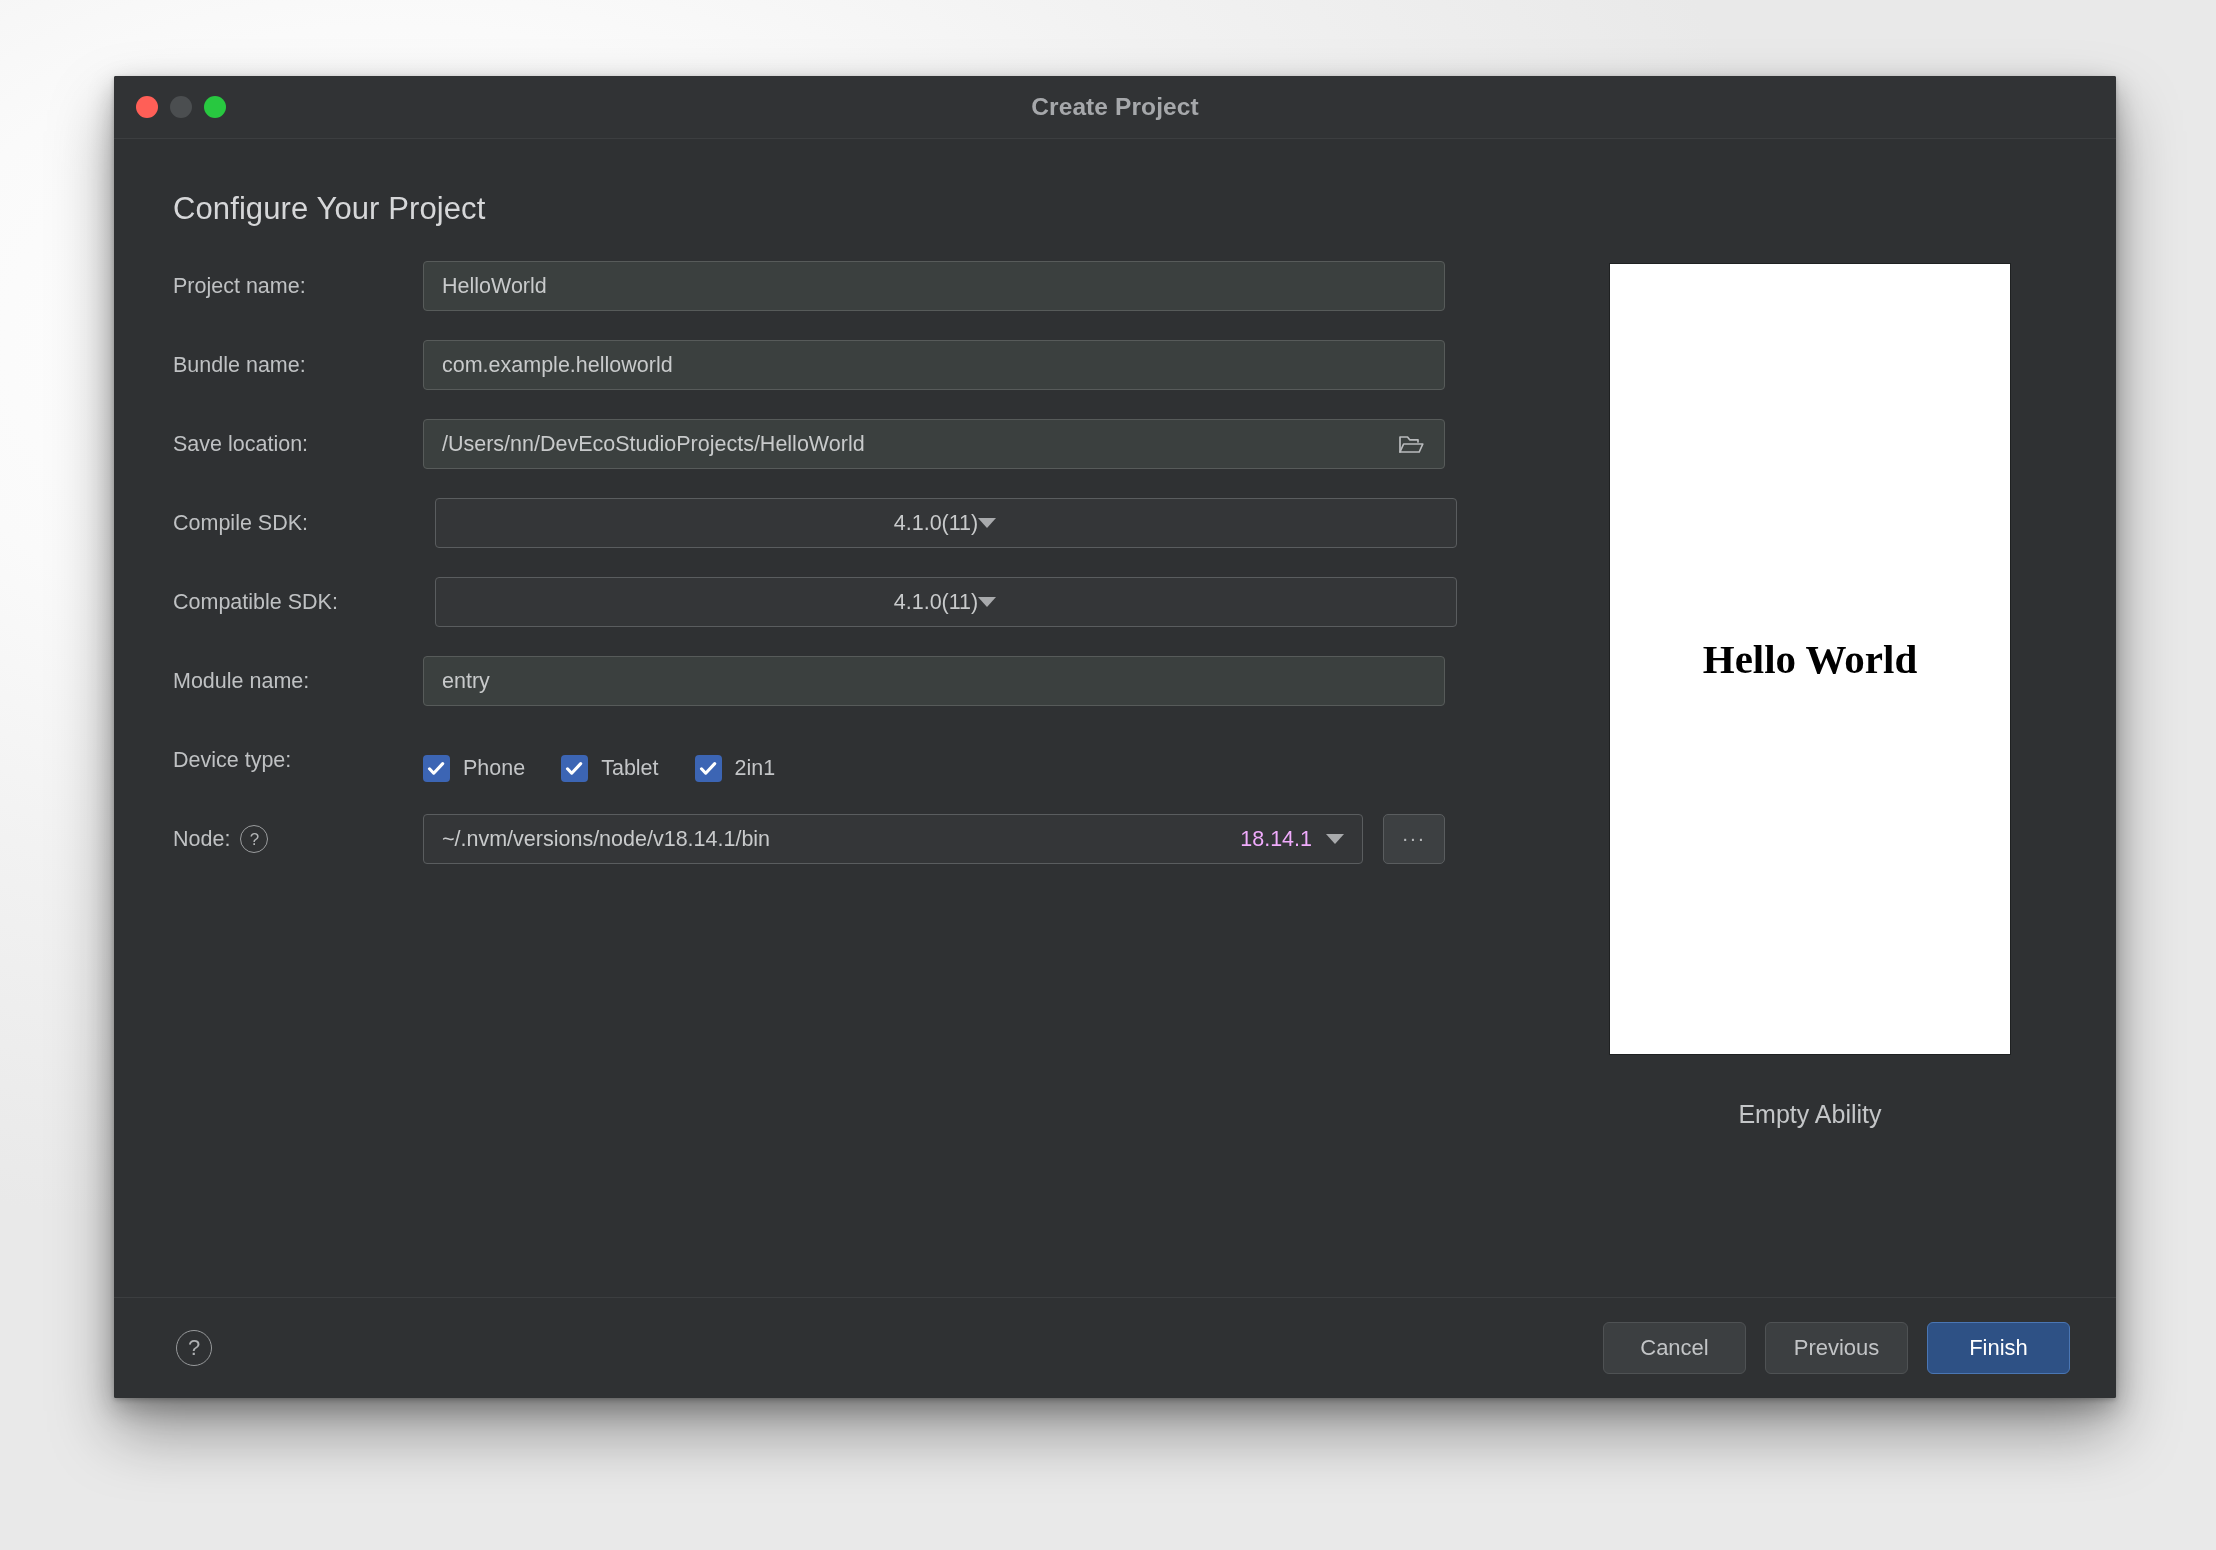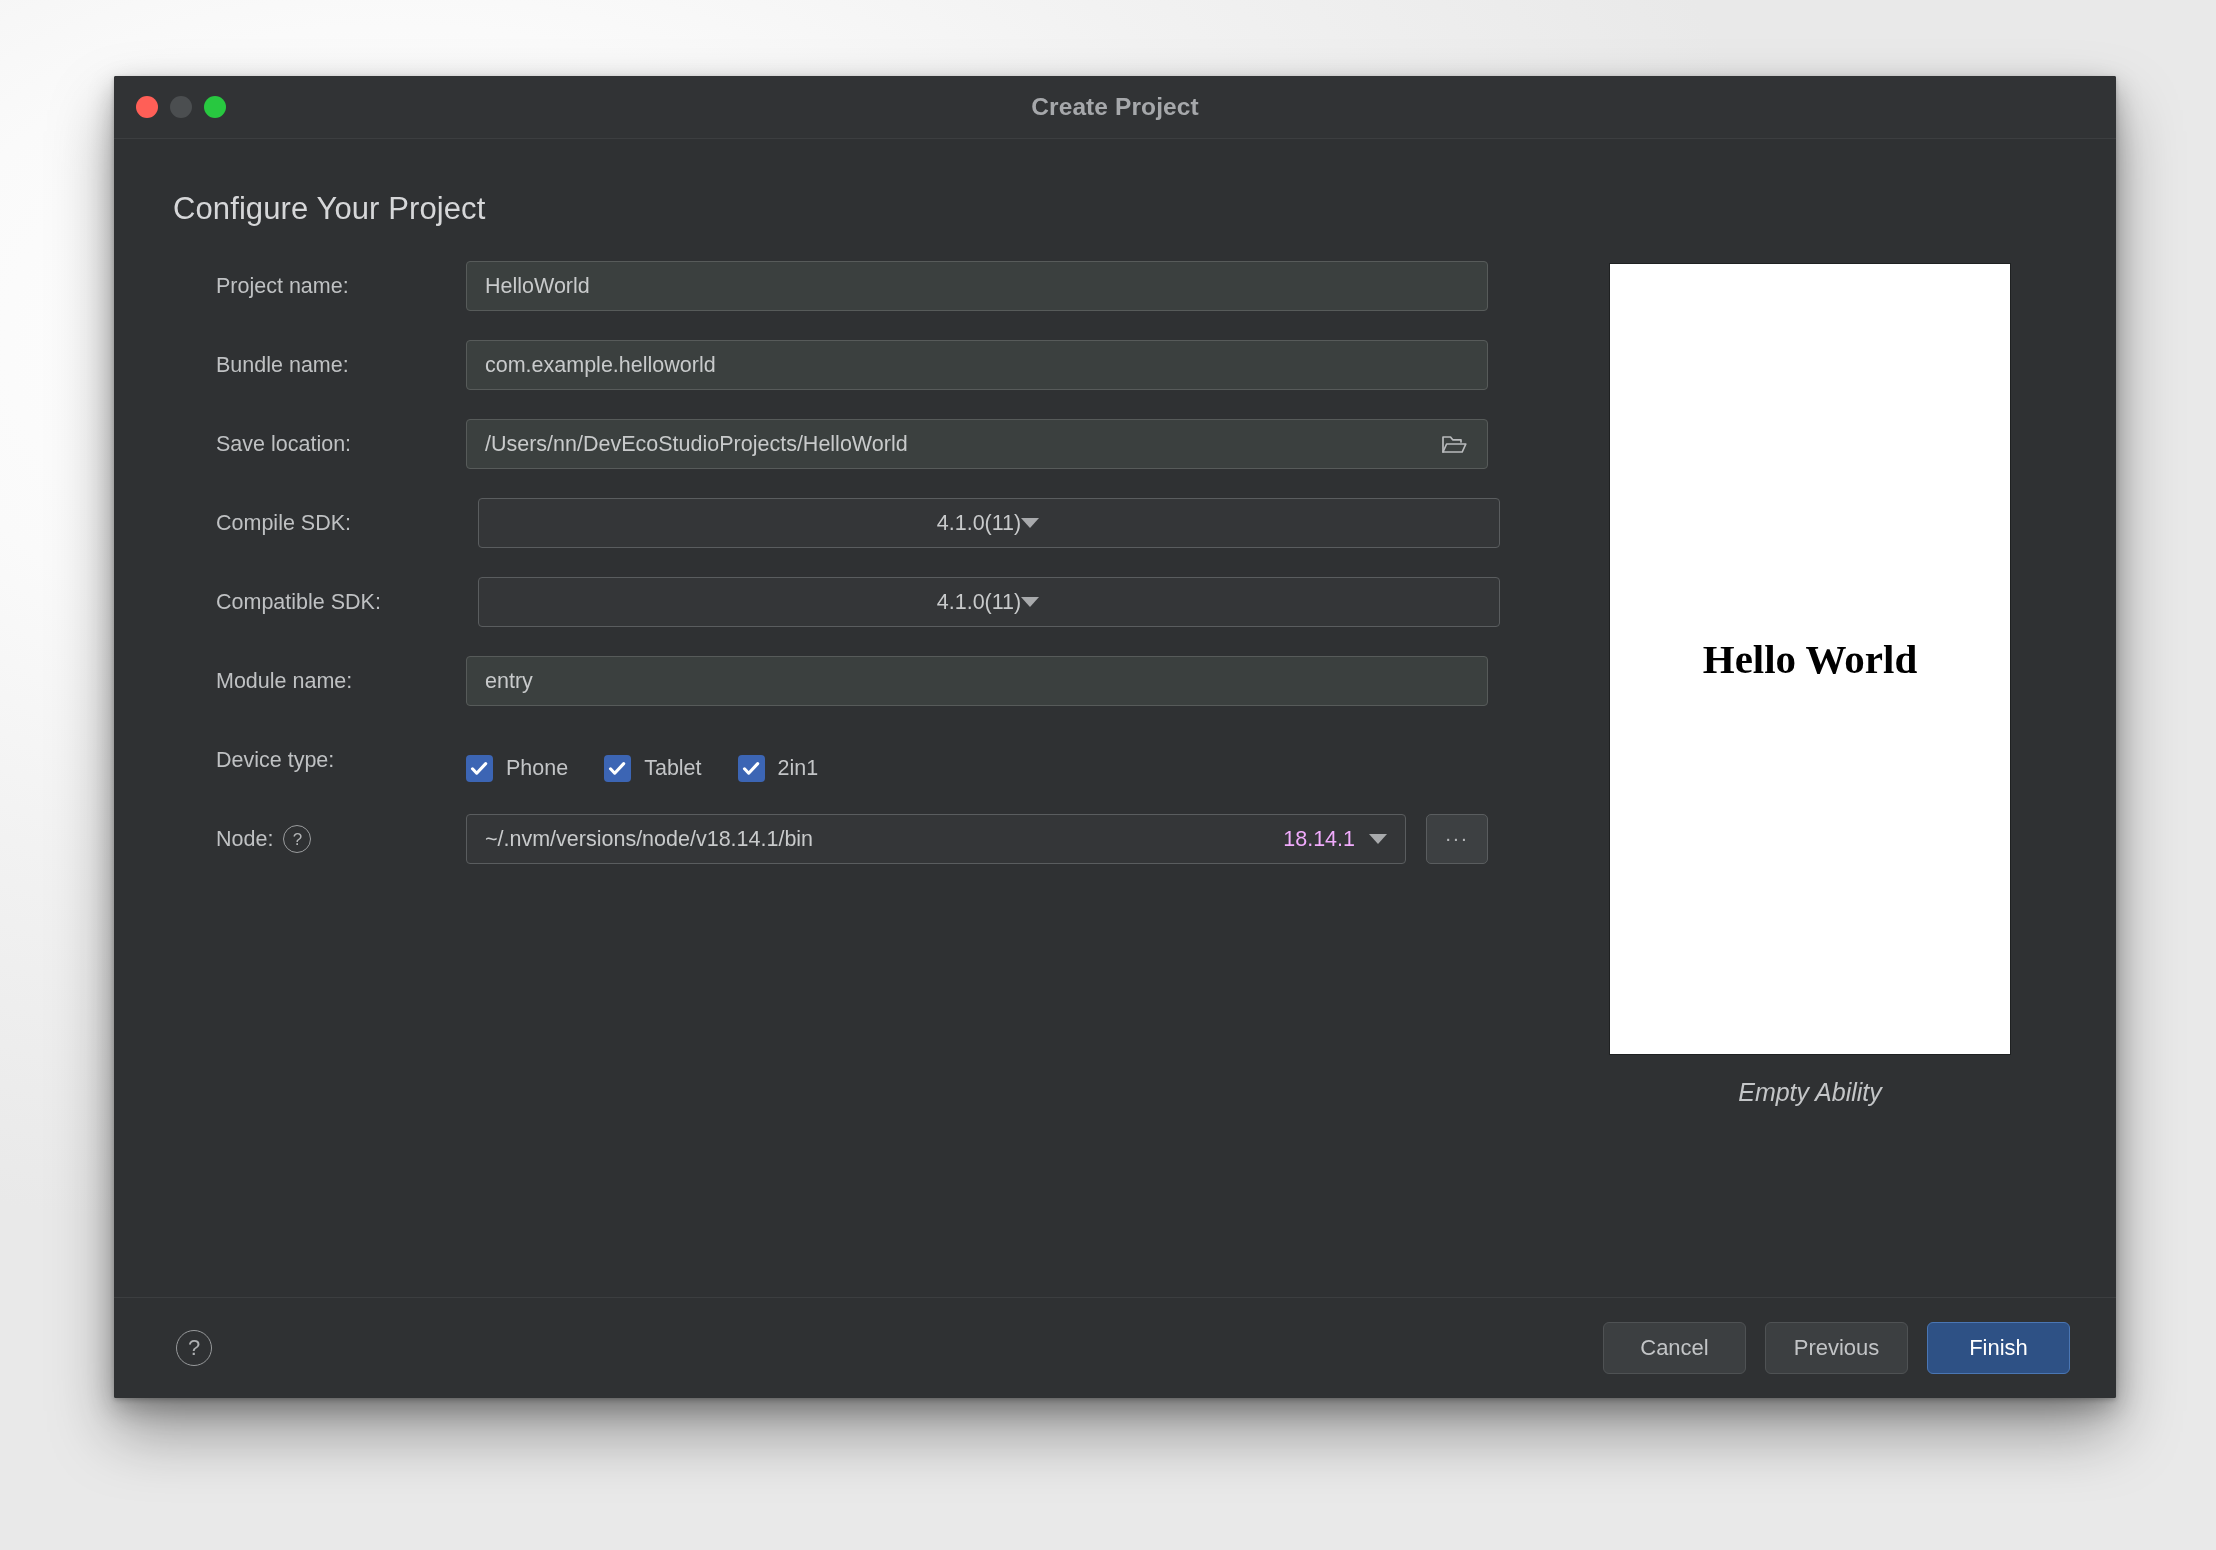--- a/index.html
+++ b/index.html
@@ -108,21 +108,20 @@
     align-items: center;
   }
   .row-label {
     width: 250px;
     flex: 0 0 250px;
     font-size: 21.5px;
     color: #bfc1c3;
     display: flex;
     align-items: center;
     gap: 10px;
-    margin-left: 43px;
   }
 
   .field {
     box-sizing: border-box;
     height: 50px;
     width: 1022px;
     display: flex;
     align-items: center;
     border-radius: 4px;
     font-size: 21.5px;
@@ -267,24 +266,23 @@
     justify-content: center;
     box-shadow: 0 0 0 1px #1f2122;
   }
   #preview-text {
     font-family: "Liberation Serif", serif;
     font-weight: bold;
     font-size: 41px;
     color: #000000;
   }
   #preview-caption {
-    margin-top: 24px;
+    margin-top: 46px;
     font-size: 25px;
     color: #c4c6c8;
-    font-style: italic;
   }
 
   
   #footer {
     flex: 0 0 100px;
     height: 100px;
     border-top: 1px solid #3c3e40;
     background: #2f3133;
     display: flex;
     align-items: center;

